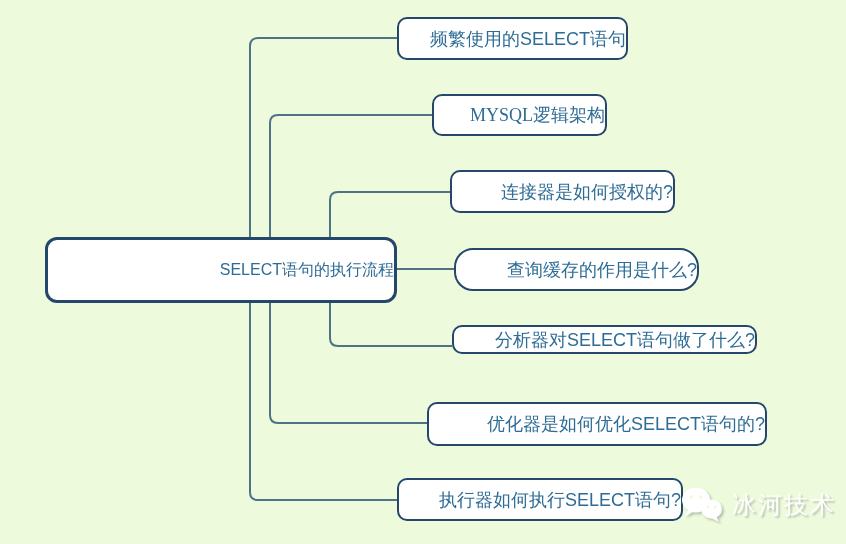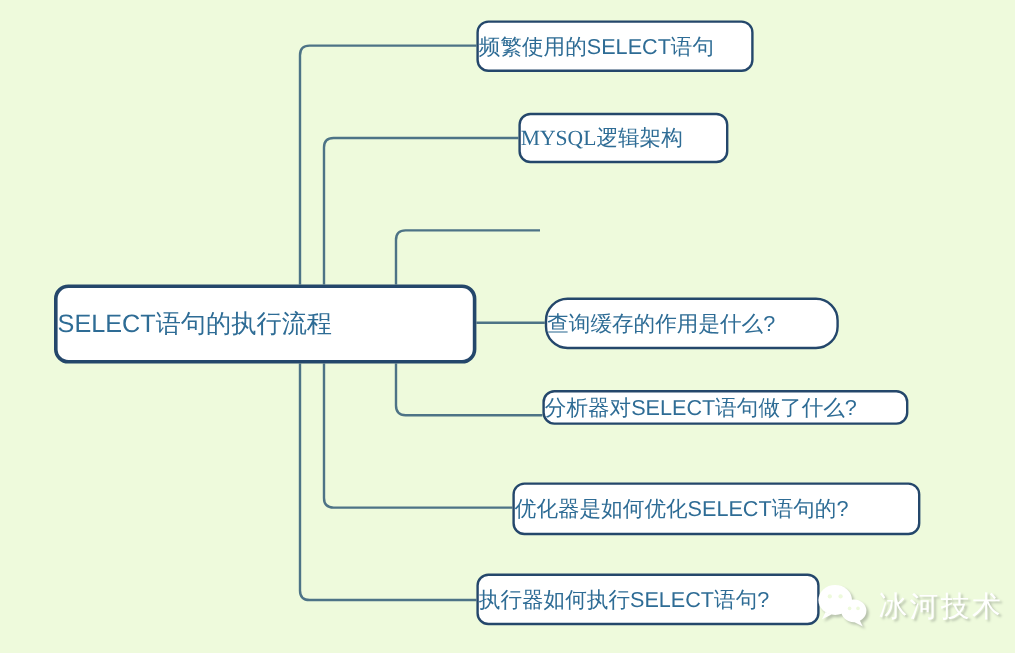--- a/index.html
+++ b/index.html
@@ -28,29 +28,29 @@
   }
   .node {
     position: absolute;
     box-sizing: border-box;
     background: var(--node-fill, #ffffff);
     border: 2px solid var(--node-border, #24476b);
     border-radius: 10px;
     color: var(--text, #2e6c95);
     display: flex;
     align-items: center;
-    justify-content: flex-start;
+    justify-content: flex-end;
     font-size: 18px;
     white-space: nowrap;
     cursor: pointer;
   }
   .node.central {
     border-width: 3px;
     border-radius: 12px;
-    font-size: 21px;
+    font-size: 16px;
   }
   .watermark {
     position: absolute;
     right: 10px;
     bottom: 20px;
     display: flex;
     align-items: center;
     gap: 8px;
     color: var(--watermark-text, #ffffff);
     font-size: 24px;
@@ -82,20 +82,23 @@
   </div>
 
   <div class="node" style="left:397px; top:17px; width:231px; height:43px;">
     <span>频繁使用的SELECT语句</span>
   </div>
 
   <div class="node" style="left:432px; top:94px; width:175px; height:42px;font-family:Liberation Serif, serif;">
     <span>MYSQL逻辑架构</span>
   </div>
 
+  <div class="node" style="left:450px; top:170px; width:225px; height:43px;">
+    <span>连接器是如何授权的?</span>
+  </div>
 
   <div class="node" style="left:454px; top:248px; width:245px; height:43px;border-radius:19px;">
     <span>查询缓存的作用是什么?</span>
   </div>
 
   <div class="node" style="left:452px; top:325px; width:305px; height:29px;">
     <span>分析器对SELECT语句做了什么?</span>
   </div>
 
   <div class="node" style="left:397px; top:478px; width:286px; height:43px;">

